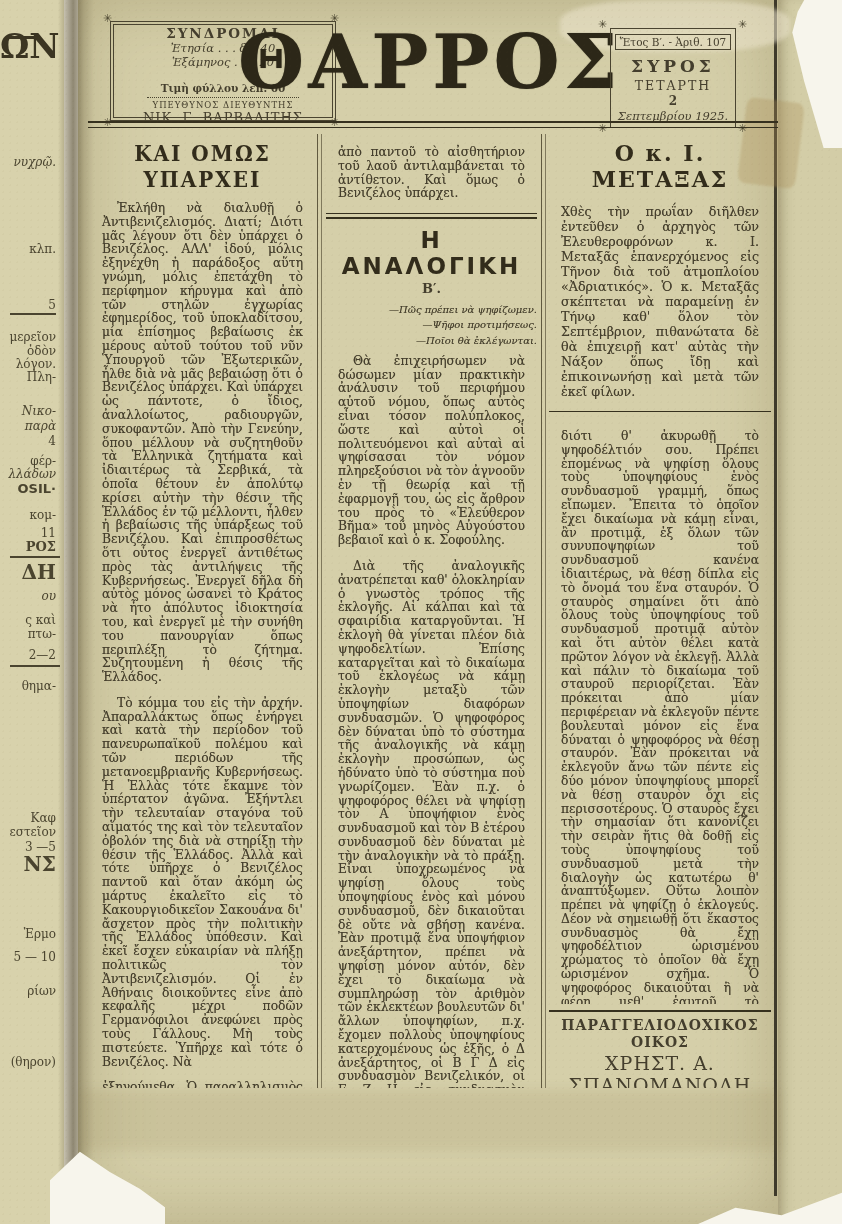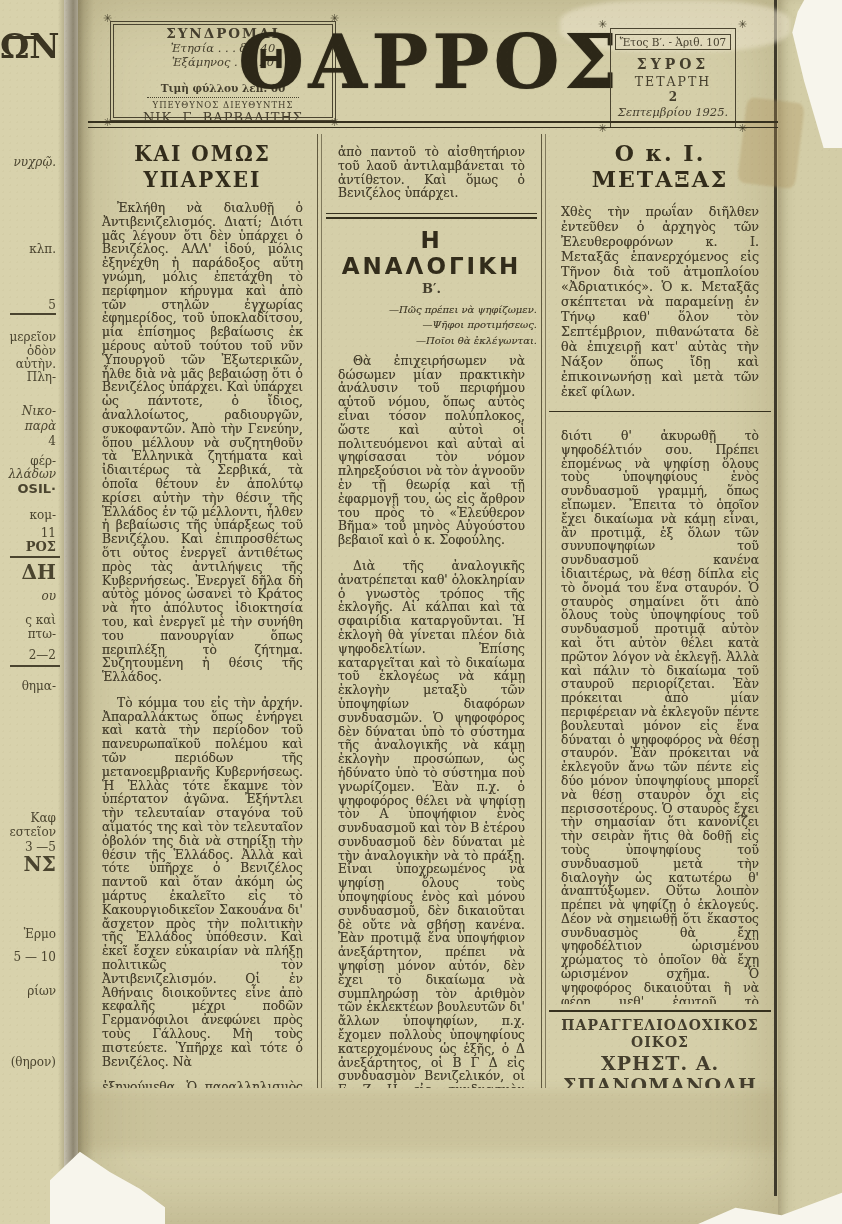--- a/index.html
+++ b/index.html
@@ -38,21 +38,21 @@
   .subbox .p{font-size:10.5px;margin-top:13px;font-weight:bold;}
   .subbox .dv{width:70%;margin:3px auto 2px;border-top:1px dotted #4a4430;}
   .subbox .lbl{font-size:8.5px;letter-spacing:1px;}
   .subbox .nm{font-size:13px;font-weight:normal;letter-spacing:1px;}
   .orn{position:absolute;font-size:11px;color:#4a4430;}
   .paptitle{position:absolute;left:238px;top:8px;width:372px;height:112px;text-align:center;
         font-size:76px;font-weight:bold;letter-spacing:4px;color:#2c2718;line-height:108px;
         transform:scaleY(.98);text-shadow:0 0 1px rgba(44,39,24,.6);}
   .issuebox{position:absolute;left:610px;top:28px;width:124px;height:98px;border:1px solid #4a4430;text-align:center;}
   .issuebox .iss{display:inline-block;margin-top:5px;border:1px solid #4a4430;font-size:10.5px;padding:1px 4px;}
-  .issuebox .city{font-size:14px;font-weight:bold;letter-spacing:4px;margin-top:6px;}
+  .issuebox .city{font-size:17px;font-weight:bold;letter-spacing:4px;margin-top:6px;}
   .issuebox .day{font-size:12.5px;letter-spacing:2px;margin-top:2px;text-align:center;}
   .issuebox .dnum{font-size:12px;font-weight:bold;margin-top:1px;}
   .issuebox .my{font-size:11.5px;font-style:italic;margin-top:1px;}
   .mastrule{position:absolute;left:88px;top:121px;width:690px;height:4px;border-top:2px solid #35301e;border-bottom:1px solid #35301e;}
   
   .col{position:absolute;top:134px;height:954px;overflow:hidden;text-align:justify;}
   .col1{left:90px;width:225px;}
   .col2{left:326px;width:211px;}
   .col3{left:549px;width:222px;}
   .colsep{position:absolute;top:134px;height:954px;width:3px;border-left:1px solid rgba(58,50,28,.75);border-right:1px solid rgba(58,50,28,.55);}
@@ -64,21 +64,21 @@
   .h-mid{font-family:"DejaVu Sans",sans-serif;font-size:23px;font-weight:bold;letter-spacing:3px;text-align:center;margin:8px 0 2px;color:#322c1b;}
   .kick{text-align:center;font-weight:bold;font-size:13px;margin:0 0 6px;}
   .bullet{font-size:10px;line-height:15.2px;text-align:right;font-style:italic;text-shadow:0 0 .5px rgba(62,53,28,.5);}
   .h-right{font-size:22px;font-weight:bold;letter-spacing:2px;text-align:center;margin:6px 0 8px;color:#322c1b;}
   .metx{font-size:12.7px;line-height:15px;}
   .thinrule{border-top:1.5px solid #35301e;margin:7px 0 6px;}
   .contbox{height:586px;overflow:hidden;}
   .adrule{border-top:2px solid #35301e;margin:6px 0 5px;}
   .ad{text-align:center;}
   .ad .l1{font-size:14px;font-weight:bold;letter-spacing:1px;transform:scaleY(1.05);}
-  .ad .l2{font-size:19px;font-weight:bold;letter-spacing:1px;margin-top:3px;}
+  .ad .l2{font-size:19px;font-weight:normal;letter-spacing:1px;margin-top:3px;}
   .ad .l3{font-size:15px;font-weight:bold;letter-spacing:6px;margin-top:2px;text-decoration:underline;}
   .ad .l4{font-size:11.8px;font-style:italic;margin-top:4px;}
   .topdash{position:absolute;left:8px;top:36px;width:30px;height:3px;background:#3b3522;}
 </style>
 </head>
 <body>
 
 <div id="stage">
 
   <div class="neighbor"></div>
@@ -91,21 +91,21 @@
   <div class="stain-c"></div>
 
   <div class="topdash"></div>
   <div class="frag frag-xl" style="top:40px">ΩΝ</div>
   <div class="frag frag-i" style="top:156px">νυχρῷ.</div>
   <div class="frag" style="top:243px">κλπ.</div>
   <div class="frag" style="top:299px">5</div>
   <div class="striprule" style="top:313px;width:46px"></div>
   <div class="frag" style="top:331px">μερεῖον</div>
   <div class="frag" style="top:345px">ὁδὸν</div>
-  <div class="frag" style="top:358px">αὐτὴν.</div>
+  <div class="frag" style="top:358px">λόγον.</div>
   <div class="frag" style="top:371px">Πλη-</div>
   <div class="frag frag-i" style="top:405px">Νικο-</div>
   <div class="frag frag-i" style="top:420px">παρὰ</div>
   <div class="frag" style="top:435px">4</div>
   <div class="frag" style="top:455px">φέρ-</div>
   <div class="frag frag-i" style="top:468px">λλάδων</div>
   <div class="frag frag-bs" style="top:482px">OSIL·</div>
   <div class="frag" style="top:509px">κομ-</div>
   <div class="frag" style="top:527px">11</div>
   <div class="frag frag-b" style="top:540px">ΡΟΣ</div>

